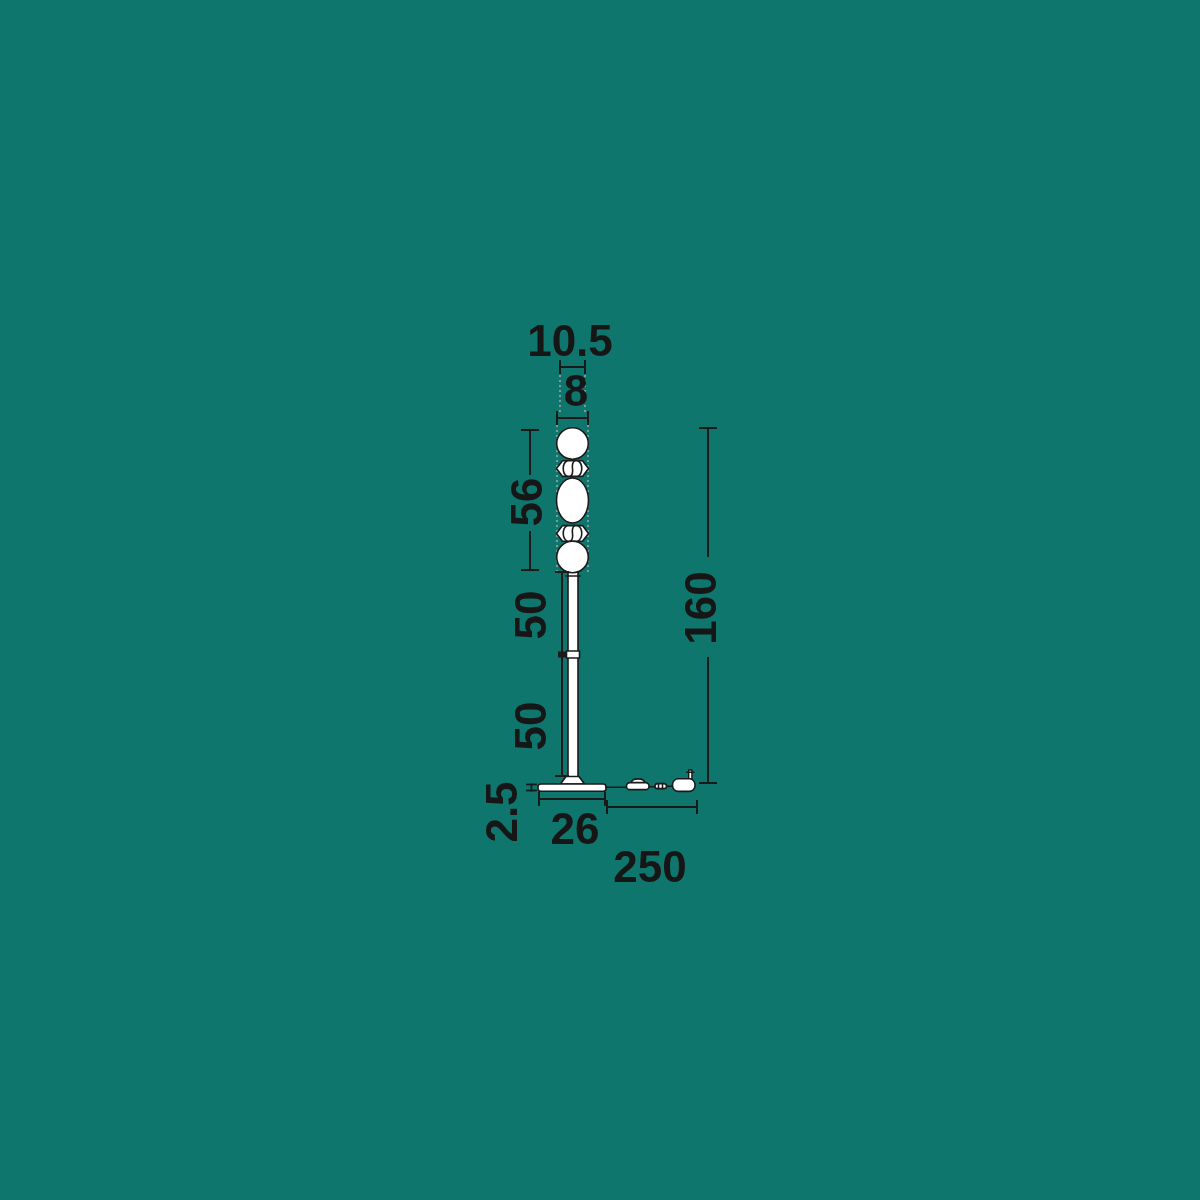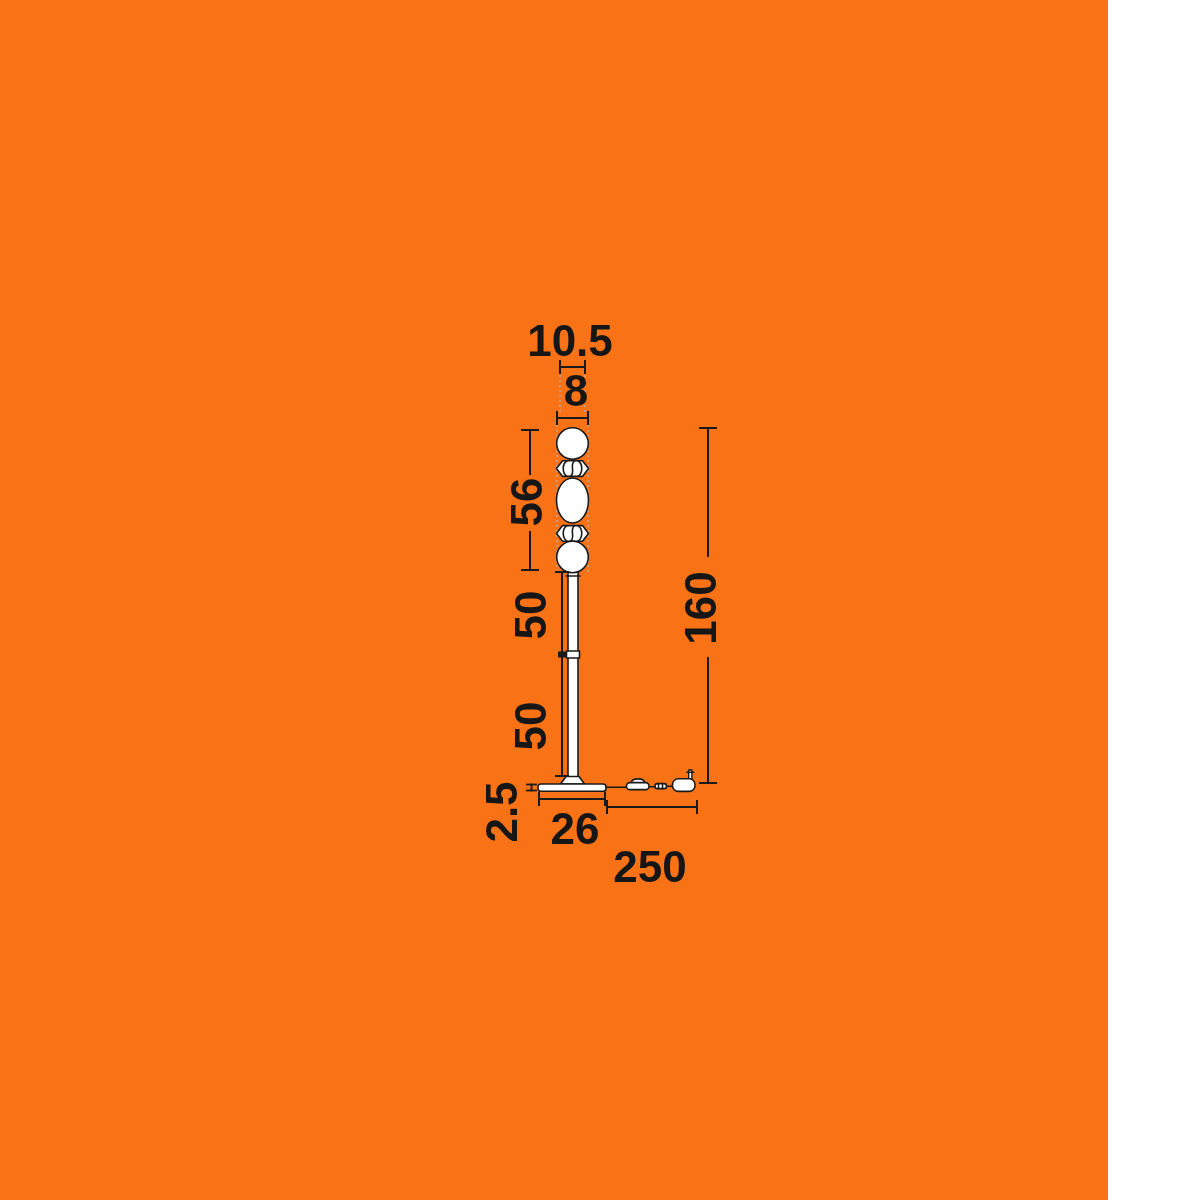--- a/index.html
+++ b/index.html
@@ -1,20 +1,20 @@
 <!DOCTYPE html>
 <html><head>
 <meta charset="utf-8">
 <title>Floor Lamp Dimension Drawing</title>
 <style>
   html,body{margin:0;padding:0;background:#ffffff;}
   .canvas{
     position:relative;
-    width:1108px;height:1200px;
-    background:#f97316;
+    width:1200px;height:1200px;
+    background:#0f766e;
     font-family:"Liberation Sans", sans-serif;
     overflow:hidden;
   }
   .lineart{position:absolute;left:0;top:0;}
   .dim-label{
     position:absolute;
     font-weight:bold;
     font-size:44px;
     line-height:0.82;
     color:#161616;

